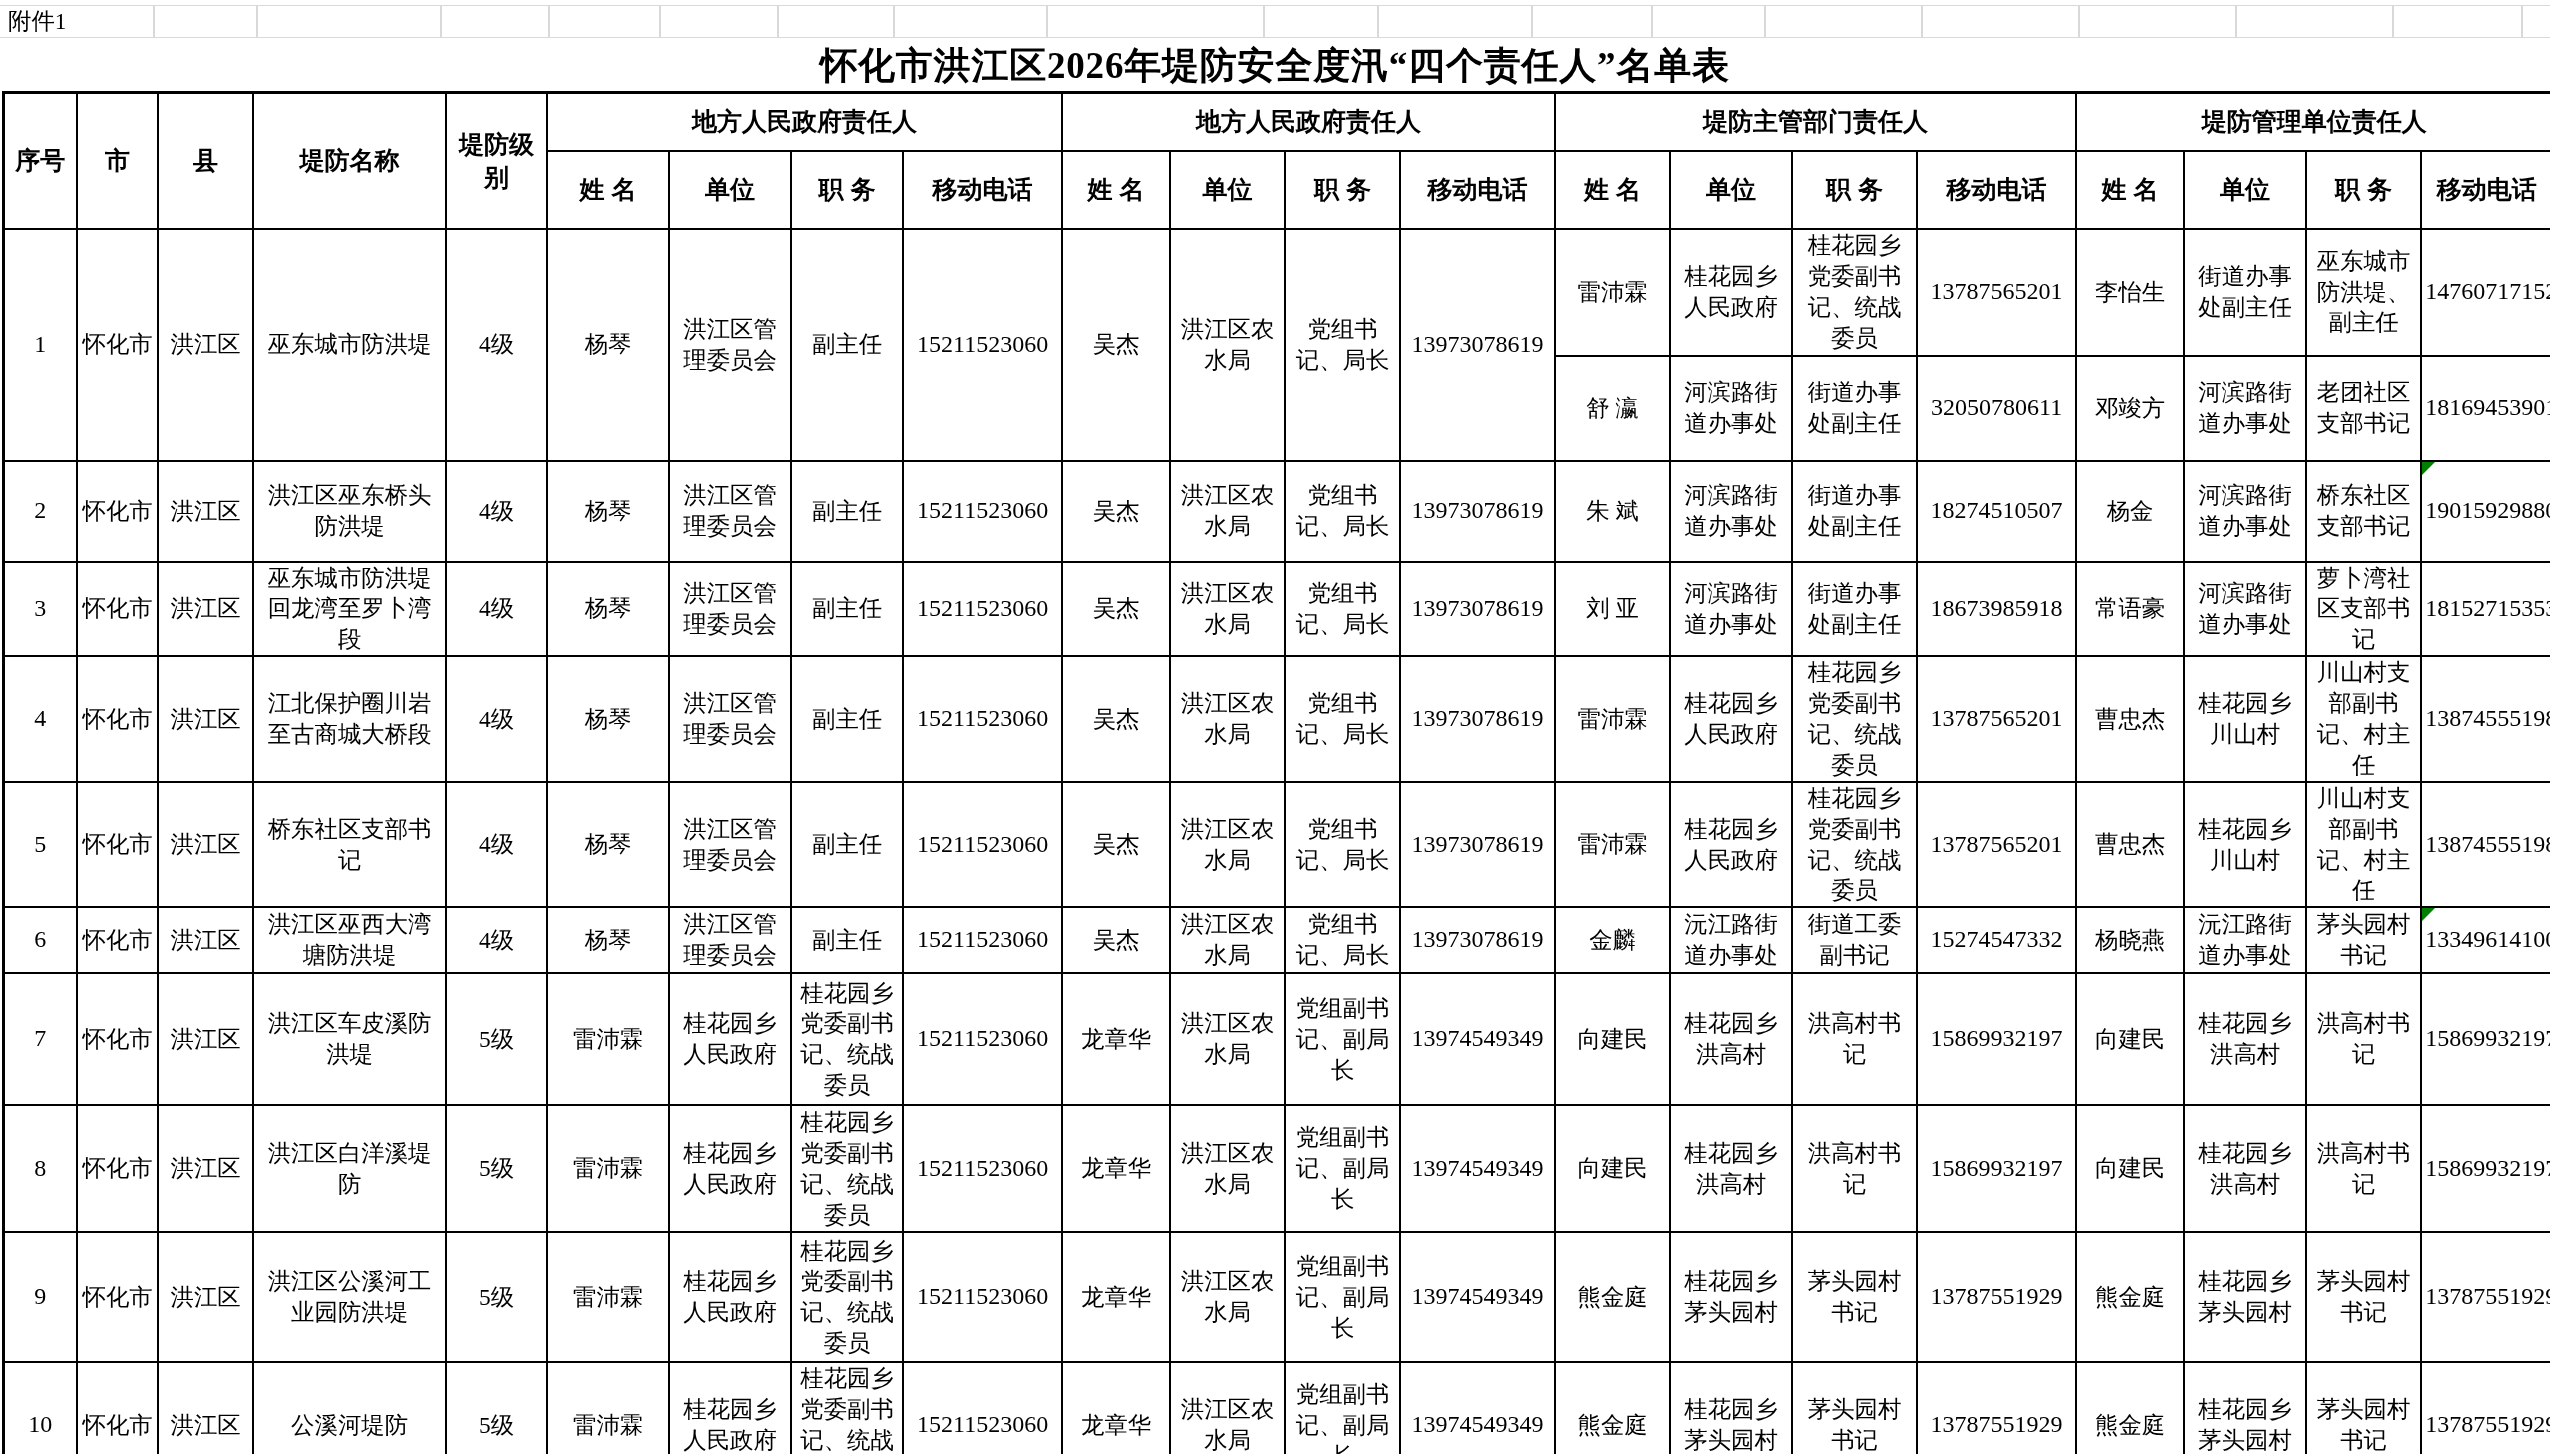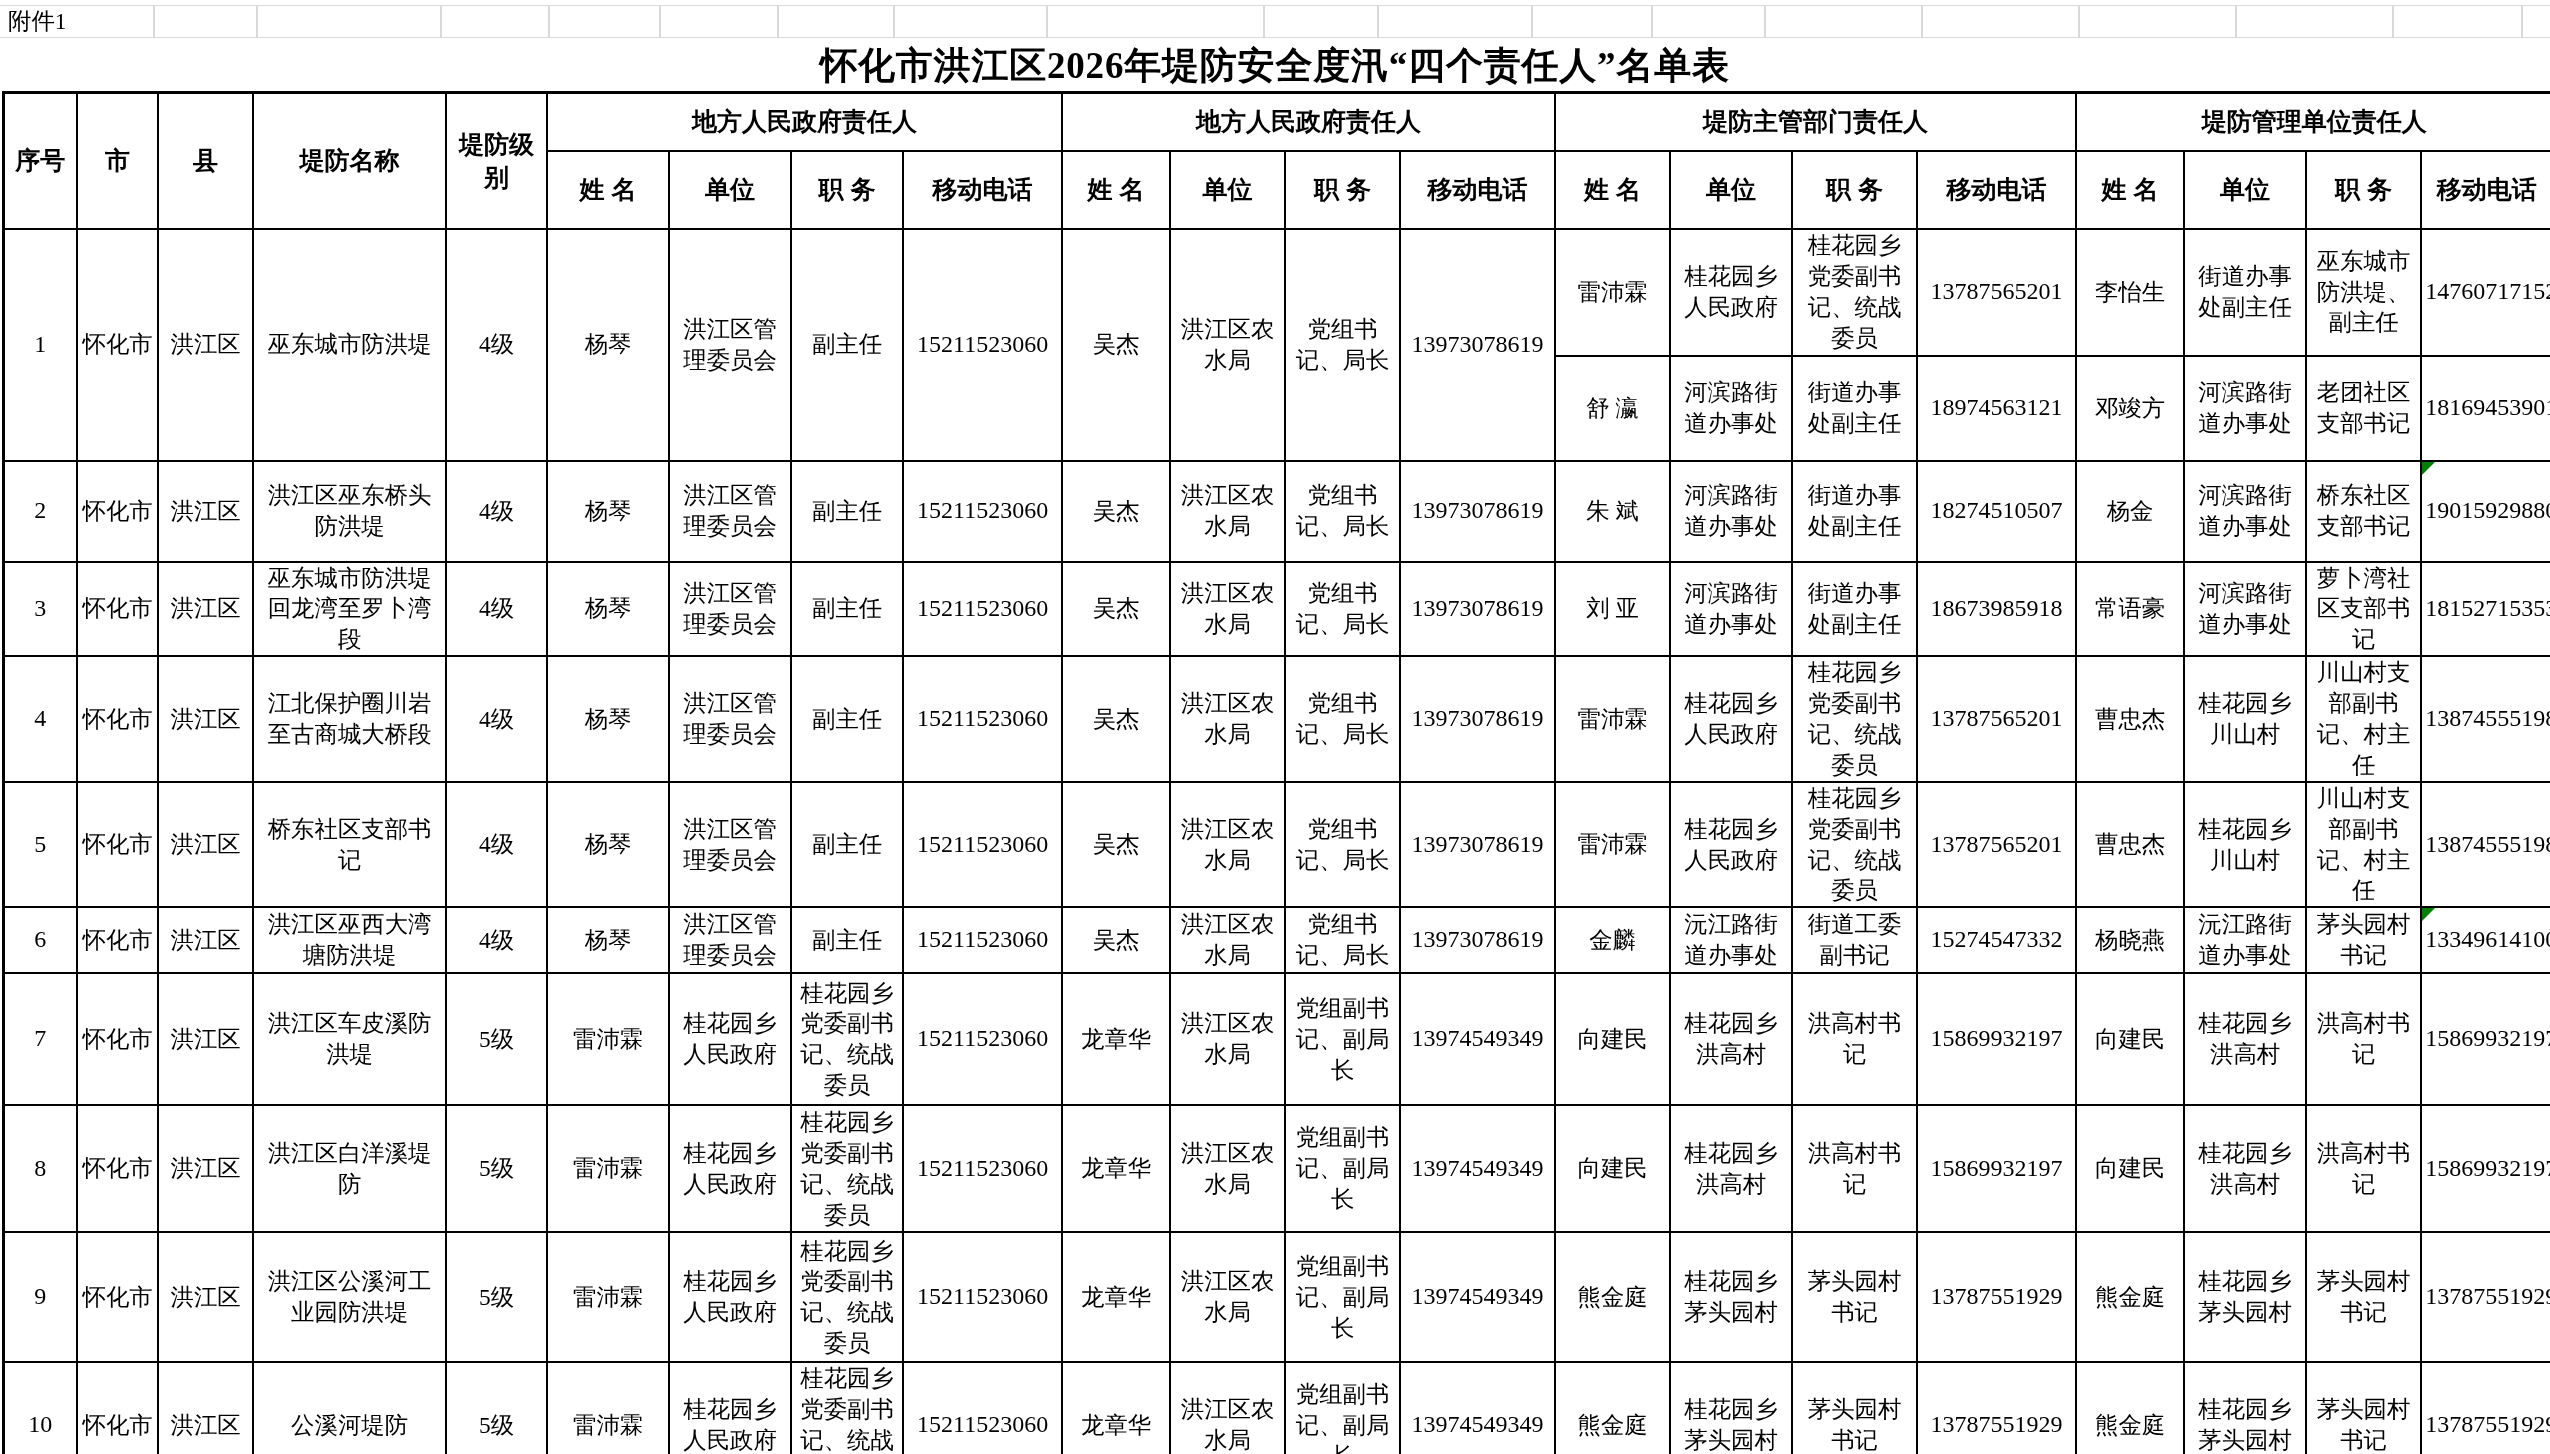--- a/index.html
+++ b/index.html
@@ -149,21 +149,21 @@
         <td class="num">13787565201</td>
         <td>李怡生</td>
         <td>街道办事处副主任</td>
         <td>巫东城市防洪堤、副主任</td>
         <td class="num">14760717152</td>
       </tr>
       <tr style="height: 105px;">
         <td>舒 瀛</td>
         <td>河滨路街道办事处</td>
         <td>街道办事处副主任</td>
-        <td class="num">18974563121</td>
+        <td class="num">32050780611</td>
         <td>邓竣方</td>
         <td>河滨路街道办事处</td>
         <td>老团社区支部书记</td>
         <td class="num">18169453901</td>
       </tr>
       <tr style="height: 101px;">
         <td class="num">2</td>
         <td>怀化市</td>
         <td>洪江区</td>
         <td>洪江区巫东桥头防洪堤</td>

